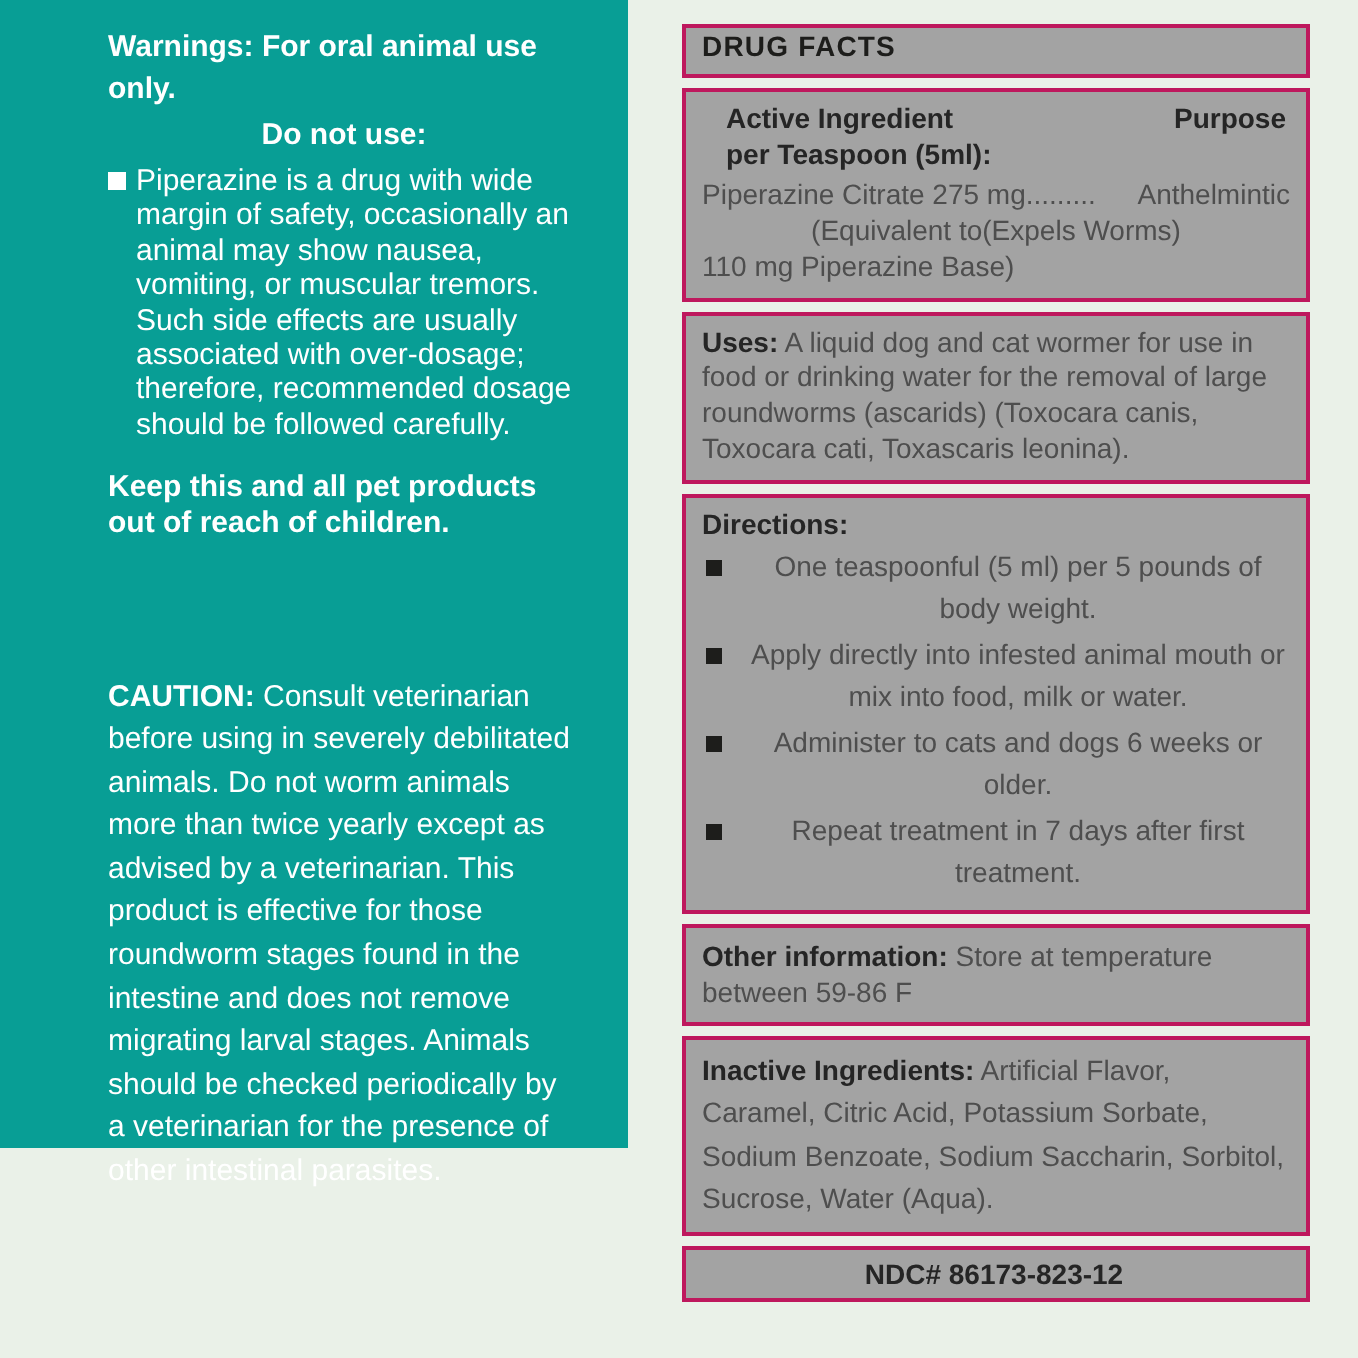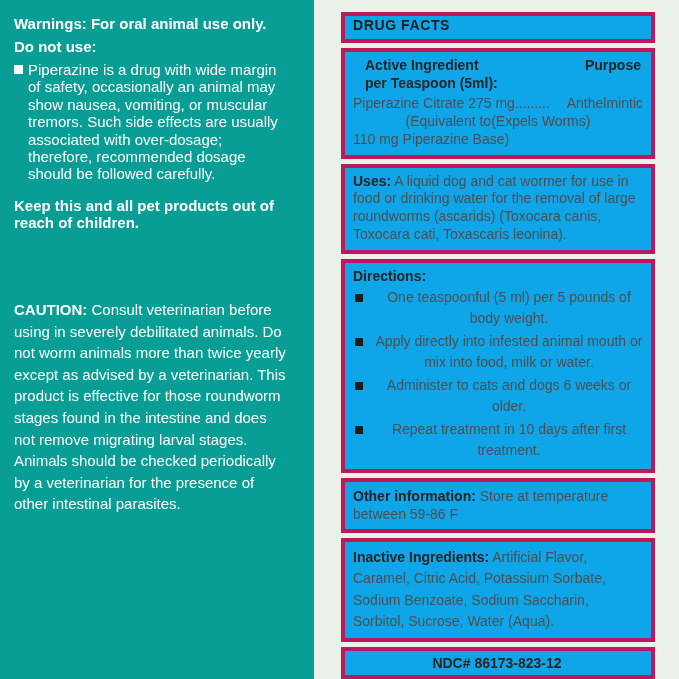--- a/index.html
+++ b/index.html
@@ -4,46 +4,46 @@
 <style>
   html,body{margin:0;padding:0;}
   body{
     width:679px;height:679px;position:relative;
     background:#EAF1E8;
     font-family:"Liberation Sans", sans-serif;
     -webkit-font-smoothing:antialiased;
   }
   
   .left-panel{
-    position:absolute;left:0;top:0;width:314px;height:679px;
+    position:absolute;left:0;top:0;width:314px;height:574px;
     background:#089E95;color:#FFFFFF;box-sizing:border-box;
-    padding:13px 24px 0 14px;
+    padding:13px 24px 0 54px;
   }
   .lp-title{font-weight:bold;font-size:15px;line-height:1.4;margin:0;}
-  .lp-subtitle{font-weight:bold;font-size:15px;line-height:1.4;margin:2px 0 4px 0;}
+  .lp-subtitle{font-weight:bold;font-size:15px;line-height:1.4;margin:2px 0 4px 0;text-align:center;}
   .lp-bullet{display:flex;margin:3px 0 14px 0;}
   .lp-bullet .sq{
     flex:0 0 auto;width:9px;height:9px;background:#FFFFFF;
     margin:4px 5px 0 0;
   }
   .lp-bullet .txt{font-size:15px;line-height:1.16;}
   .lp-keepout{font-weight:bold;font-size:15px;line-height:1.18;margin:2px 0 0 0;}
   .lp-caution{font-size:15px;line-height:1.44;margin:67px 0 0 0;}
   .lp-caution b{font-weight:bold;}
   
   .facts{
     position:absolute;left:341px;top:12px;width:314px;
     color:#4E4E4E;font-size:14px;
   }
   .box{
     box-sizing:border-box;width:314px;
-    border:4px solid #be185d;
+    border:2px solid #be185d;
     margin-bottom:5px;
     padding:5px 8px 6px 8px;
-    background:#0ea5e9;
+    background:#a3a3a3;
   }
   .box b, .blabel{color:#252525;font-weight:bold;}
   .df-title{font-size:14px;font-weight:bold;color:#1D1D1B;letter-spacing:.6px;padding-top:1px;}
   
   .ai-head{display:flex;justify-content:space-between;}
   .ai-head .lft{font-weight:bold;color:#252525;line-height:1.25;margin-left:12px;}
   .ai-head .rgt{font-weight:bold;color:#252525;line-height:1.25;padding-right:2px;}
   .ai-line{display:flex;white-space:nowrap;margin-top:2px;line-height:1.3;}
   .ai-line .dots{flex:1;overflow:hidden;}
   .ai-eq{display:flex;justify-content:center;line-height:1.3;}
@@ -117,21 +117,21 @@
     <div class="dir-item">
       <span class="sq"></span>
       <span class="txt">Apply directly into infested animal mouth or mix into food, milk or water.</span>
     </div>
     <div class="dir-item">
       <span class="sq"></span>
       <span class="txt">Administer to cats and dogs 6 weeks or older.</span>
     </div>
     <div class="dir-item">
       <span class="sq"></span>
-      <span class="txt">Repeat treatment in 10 days after first treatment.</span>
+      <span class="txt">Repeat treatment in 7 days after first treatment.</span>
     </div>
   </div>
 
   <div class="box">
     <div class="oi-text"><b>Other information:</b><span> Store at temperature between 59-86 F</span></div>
   </div>
 
   <div class="box">
     <div class="ii-text"><b>Inactive Ingredients:</b><span> Artificial Flavor, Caramel, Citric Acid, Potassium Sorbate, Sodium Benzoate, Sodium Saccharin, Sorbitol, Sucrose, Water (Aqua).</span></div>
   </div>

